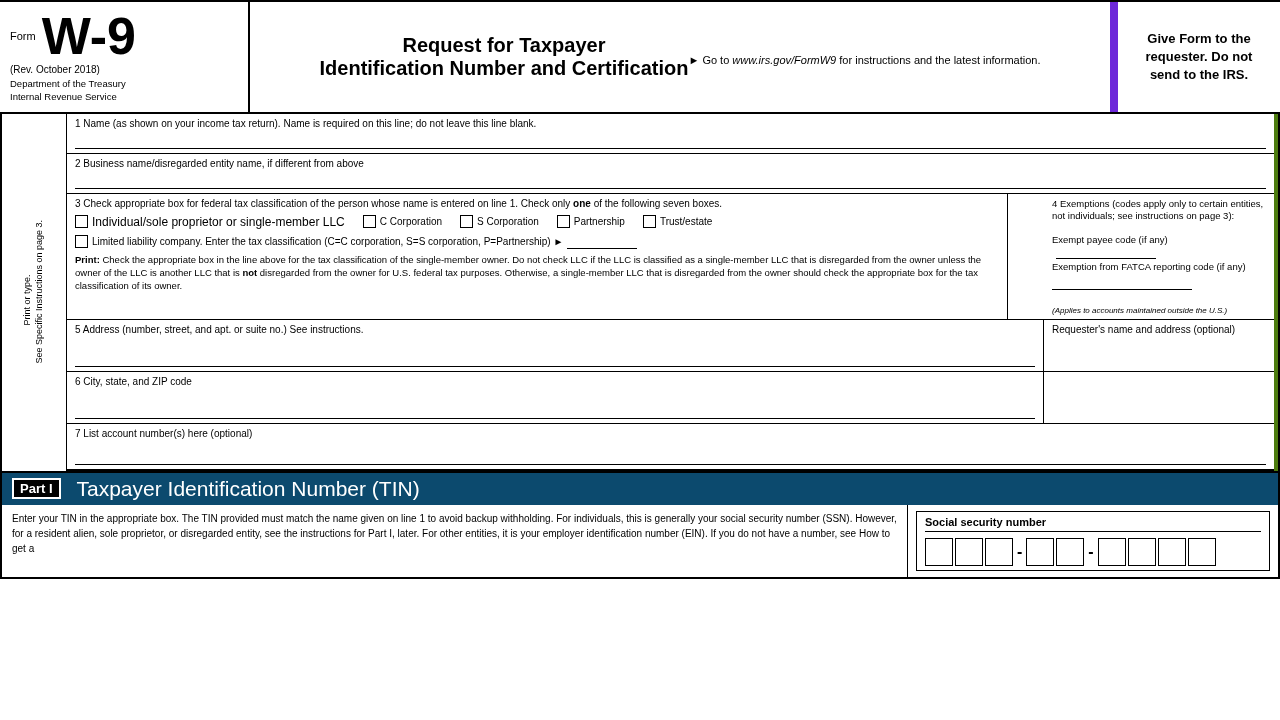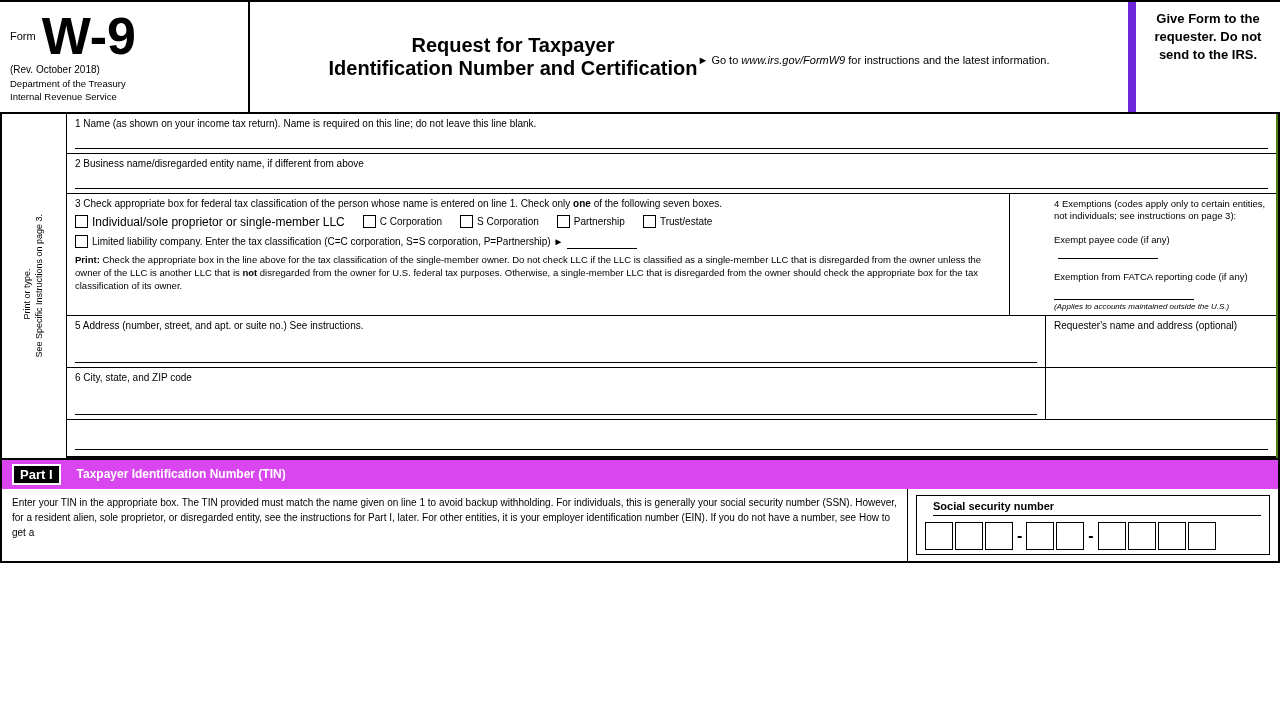--- a/index.html
+++ b/index.html
@@ -66,23 +66,24 @@
     .irs-link {
       font-size: 11px;
       margin-top: 6px;
       text-align: center;
     }
     .irs-link em {
       font-style: normal;
       font-weight: bold;
     }
     .header-right {
-      width: 144px;
+      width: 162px;
       padding: 8px 14px;
       display: flex;
+      align-items: center;
       justify-content: center;
       text-align: center;
       flex-shrink: 0;
     }
     .give-form-text {
       font-size: 13px;
       font-weight: bold;
       line-height: 1.4;
     }
 
@@ -103,21 +104,21 @@
     }
     .side-label-text {
       writing-mode: vertical-rl;
       transform: rotate(180deg);
       font-size: 9px;
       line-height: 1.3;
       text-align: center;
     }
     .form-fields {
       flex: 1;
-      border-right: 2px solid #4d7c0f;
+      border-right: 4px solid #4d7c0f;
     }
     
     .field-row {
       border-bottom: 1px solid #000;
       padding: 4px 8px;
       min-height: 38px;
     }
     .field-label {
       font-size: 10px;
       color: #000;
@@ -208,70 +209,69 @@
     .exempt-input {
       display: inline-block;
       width: 100px;
       border-bottom: 1px solid #000;
       height: 14px;
       margin-left: 4px;
     }
     .fatca-label {
       font-size: 9.5px;
       line-height: 1.3;
-      margin-top: 10px;
     }
     .fatca-input {
       display: block;
       width: 140px;
       border-bottom: 1px solid #000;
       height: 14px;
       margin-top: 2px;
     }
     .applies-text {
       font-size: 8px;
-      margin-top: 2px;
+      margin-top: 16px;
       font-style: italic;
     }
     
     .addr-row {
       display: flex;
       border-bottom: 1px solid #000;
     }
     .addr-left {
       flex: 1;
       border-right: 1px solid #000;
       padding: 4px 8px;
       min-height: 50px;
     }
     .addr-right {
       width: 230px;
       padding: 4px 8px;
       font-size: 10px;
     }
     
     .part-header {
-      background: #d946ef;
+      background: #0c4a6e;
       color: #fff;
       padding: 4px 10px;
       display: flex;
       align-items: center;
       gap: 16px;
     }
     .part-badge {
       background: #000;
       color: #fff;
       font-weight: bold;
       font-size: 13px;
       border: 2px solid #fff;
       padding: 1px 6px;
     }
     .part-title {
-      font-size: 12px;
-      font-weight: bold;
+      font-size: 21px;
+      font-weight: normal;
     }
     .part-body {
       display: flex;
       border-top: none;
     }
     .part-left {
       flex: 1;
       padding: 6px 10px;
       font-size: 10px;
       line-height: 1.5;
@@ -280,21 +280,20 @@
     .part-right {
       width: 370px;
       padding: 6px 8px;
     }
     .ssn-title {
       font-size: 11px;
       font-weight: bold;
       border-bottom: 1px solid #000;
       padding-bottom: 3px;
       margin-bottom: 6px;
-      margin-left: 8px;
     }
     .ssn-boxes {
       display: flex;
       align-items: center;
       gap: 4px;
       margin-top: 6px;
     }
     .ssn-group {
       display: flex;
       gap: 2px;
@@ -454,20 +453,21 @@
         <div class="addr-row">
           <div class="addr-left">
             <div class="field-label">6  City, state, and ZIP code</div>
             <div class="field-input-line" style="margin-top:14px;"></div>
           </div>
           <div class="addr-right">
           </div>
         </div>
 
         <div class="row7">
+          <div class="field-label">7  List account number(s) here (optional)</div>
           <div class="field-input-line" style="margin-top:8px;"></div>
         </div>
       </div>
     </div>
 
     <div class="part-section">
       <div class="part-header">
         <span class="part-badge">Part I</span>
         <span class="part-title">Taxpayer Identification Number (TIN)</span>
       </div>

